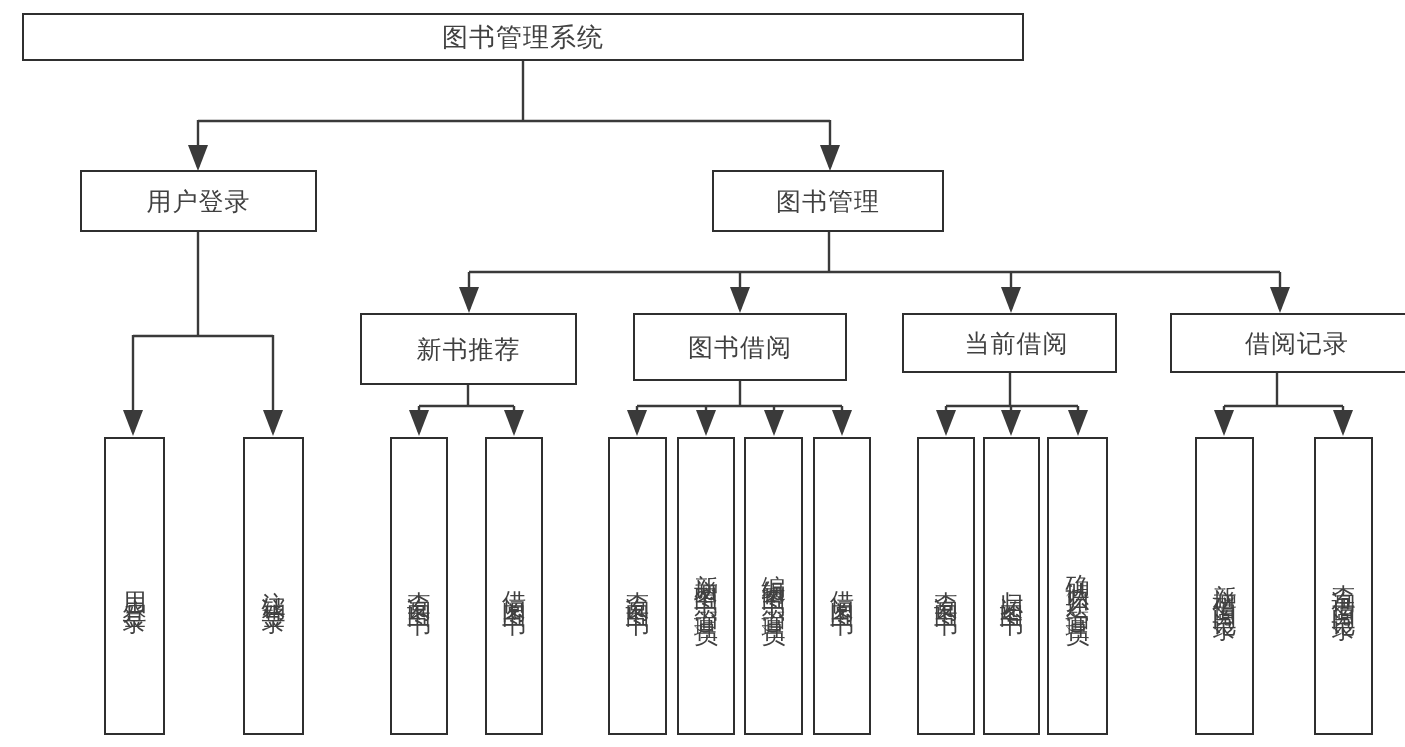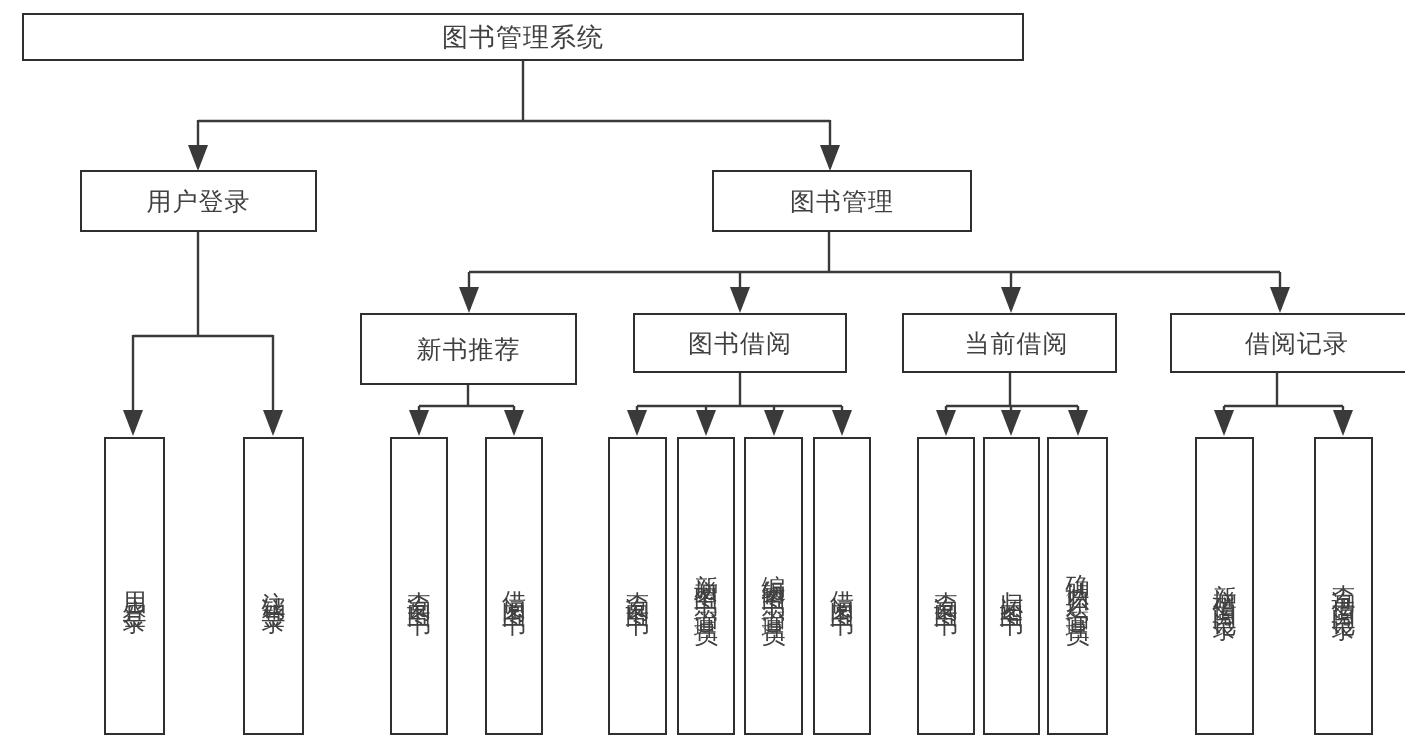--- a/index.html
+++ b/index.html
@@ -117,24 +117,24 @@
       <polygon points="1001,410 1021,410 1011,436"></polygon>
       <polygon points="1068,410 1088,410 1078,436"></polygon>
       <polygon points="1214,410 1234,410 1224,436"></polygon>
       <polygon points="1333,410 1353,410 1343,436"></polygon>
     </g>
   </svg>
 
   <div class="node" style="left:22px; top:13px; width:1002px; height:48px; font-size:26px;">图书管理系统</div>
 
   <div class="node" style="left:80px; top:170px; width:237px; height:62px;">用户登录</div>
-  <div class="node" style="left:712px; top:170px; width:260px; height:62px;">图书管理</div>
+  <div class="node" style="left:712px; top:170px; width:232px; height:62px;">图书管理</div>
 
   <div class="node" style="left:360px; top:313px; width:217px; height:72px;">新书推荐</div>
-  <div class="node" style="left:633px; top:313px; width:214px; height:60px;">图书借阅</div>
+  <div class="node" style="left:633px; top:313px; width:214px; height:68px;">图书借阅</div>
   <div class="node" style="left:902px; top:313px; width:215px; height:60px;padding-left:14px;">当前借阅</div>
   <div class="node" style="left:1170px; top:313px; width:254px; height:60px;">借阅记录</div>
 
   <div class="vnode" style="left:104px; top:437px; width:61px; height:298px;">
     <span class="vtext">用户登录</span>
   </div>
   <div class="vnode" style="left:243px; top:437px; width:61px; height:298px;">
     <span class="vtext">注销登录</span>
   </div>
 

